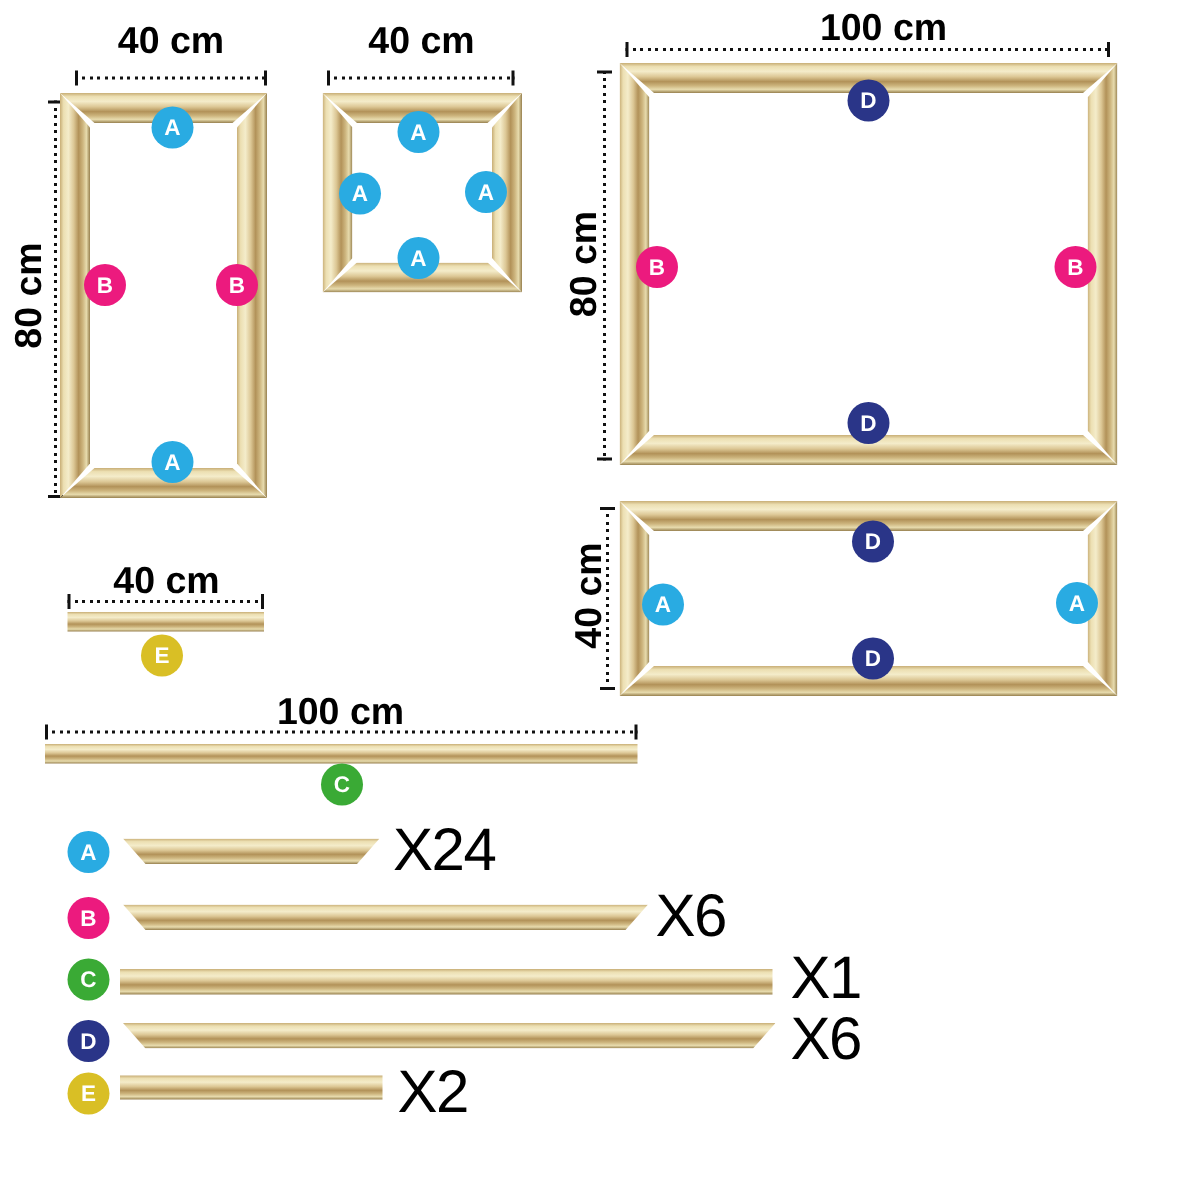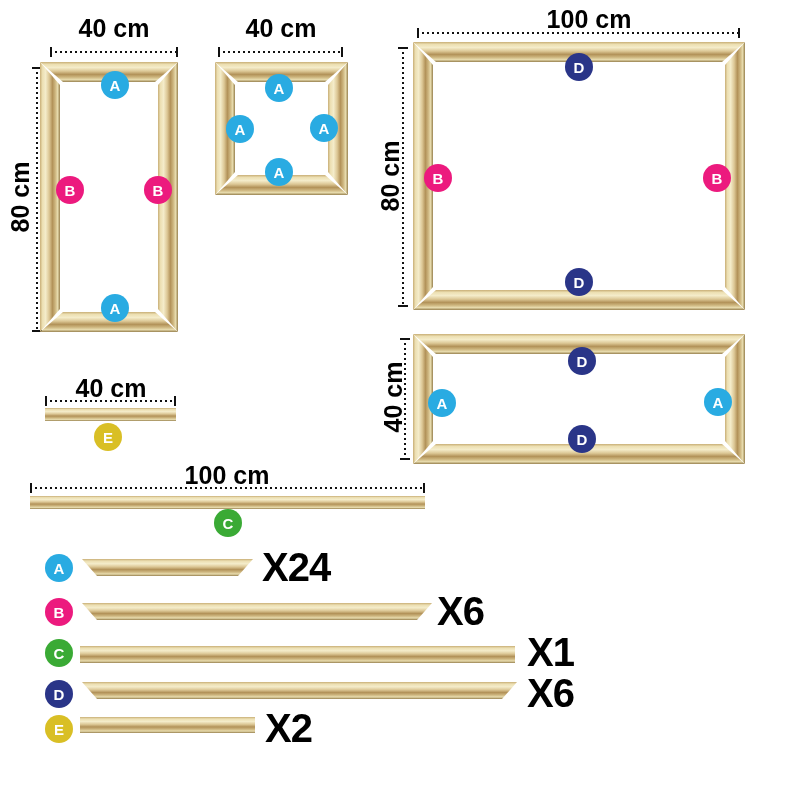--- a/index.html
+++ b/index.html
@@ -41,21 +41,21 @@
   .dim-line-v { position:absolute; width:2px;
                 background:repeating-linear-gradient(180deg,#111 0 2px,transparent 2px 5px); }
   .dim-line-v::before,.dim-line-v::after { content:""; position:absolute; left:-4px;
                 width:10px; height:2px; background:#111; }
   .dim-line-v::before { top:0; } .dim-line-v::after { bottom:0; }
 
   
   .loose-bar { position:absolute; }
   .legend-bar { position:absolute; }
   .legend-bar.bevel { clip-path:polygon(0 0, 100% 0, calc(100% - 15px) 100%, 15px 100%); }
-  .legend-count { position:absolute; font-weight:bold; font-size:40px; color:#000;
+  .legend-count { position:absolute; font-weight:normal; font-size:40px; color:#000;
                   letter-spacing:-1px; line-height:1; transform:translateY(-52%); }
 </style>
 </head>
 <body>
 
 <div class="canvas">
 
   <div class="dim-label" style="left:114px;top:28px;">40 cm</div>
   <div class="dim-line-h" style="left:50px;top:51px;width:128px;"></div>
   <div class="dim-label vert" style="left:20px;top:197px;">80 cm</div>

